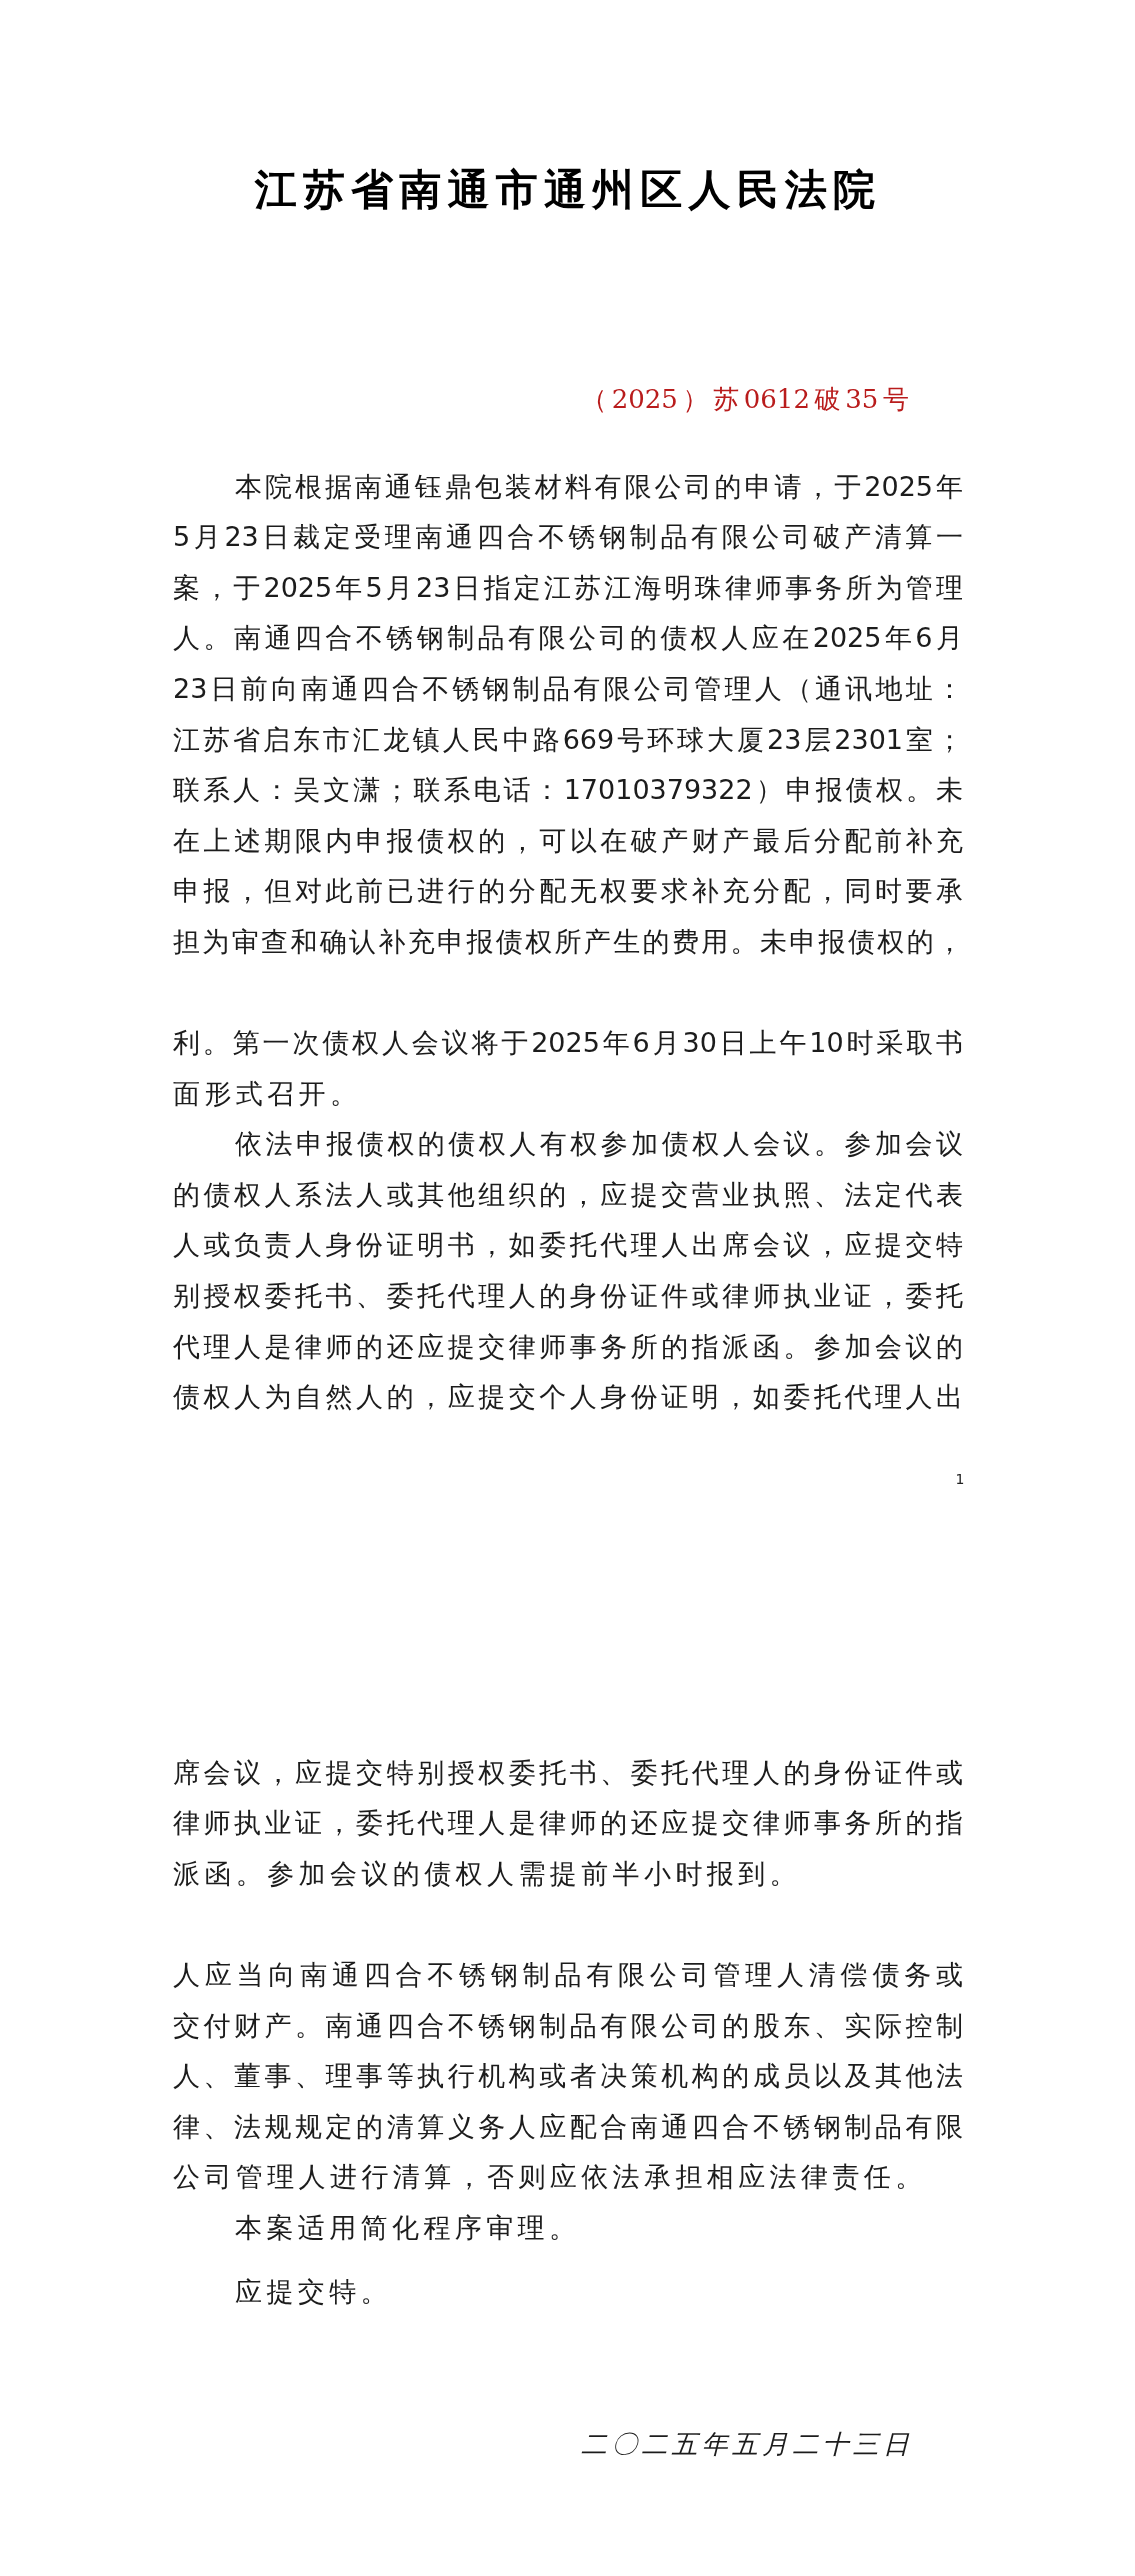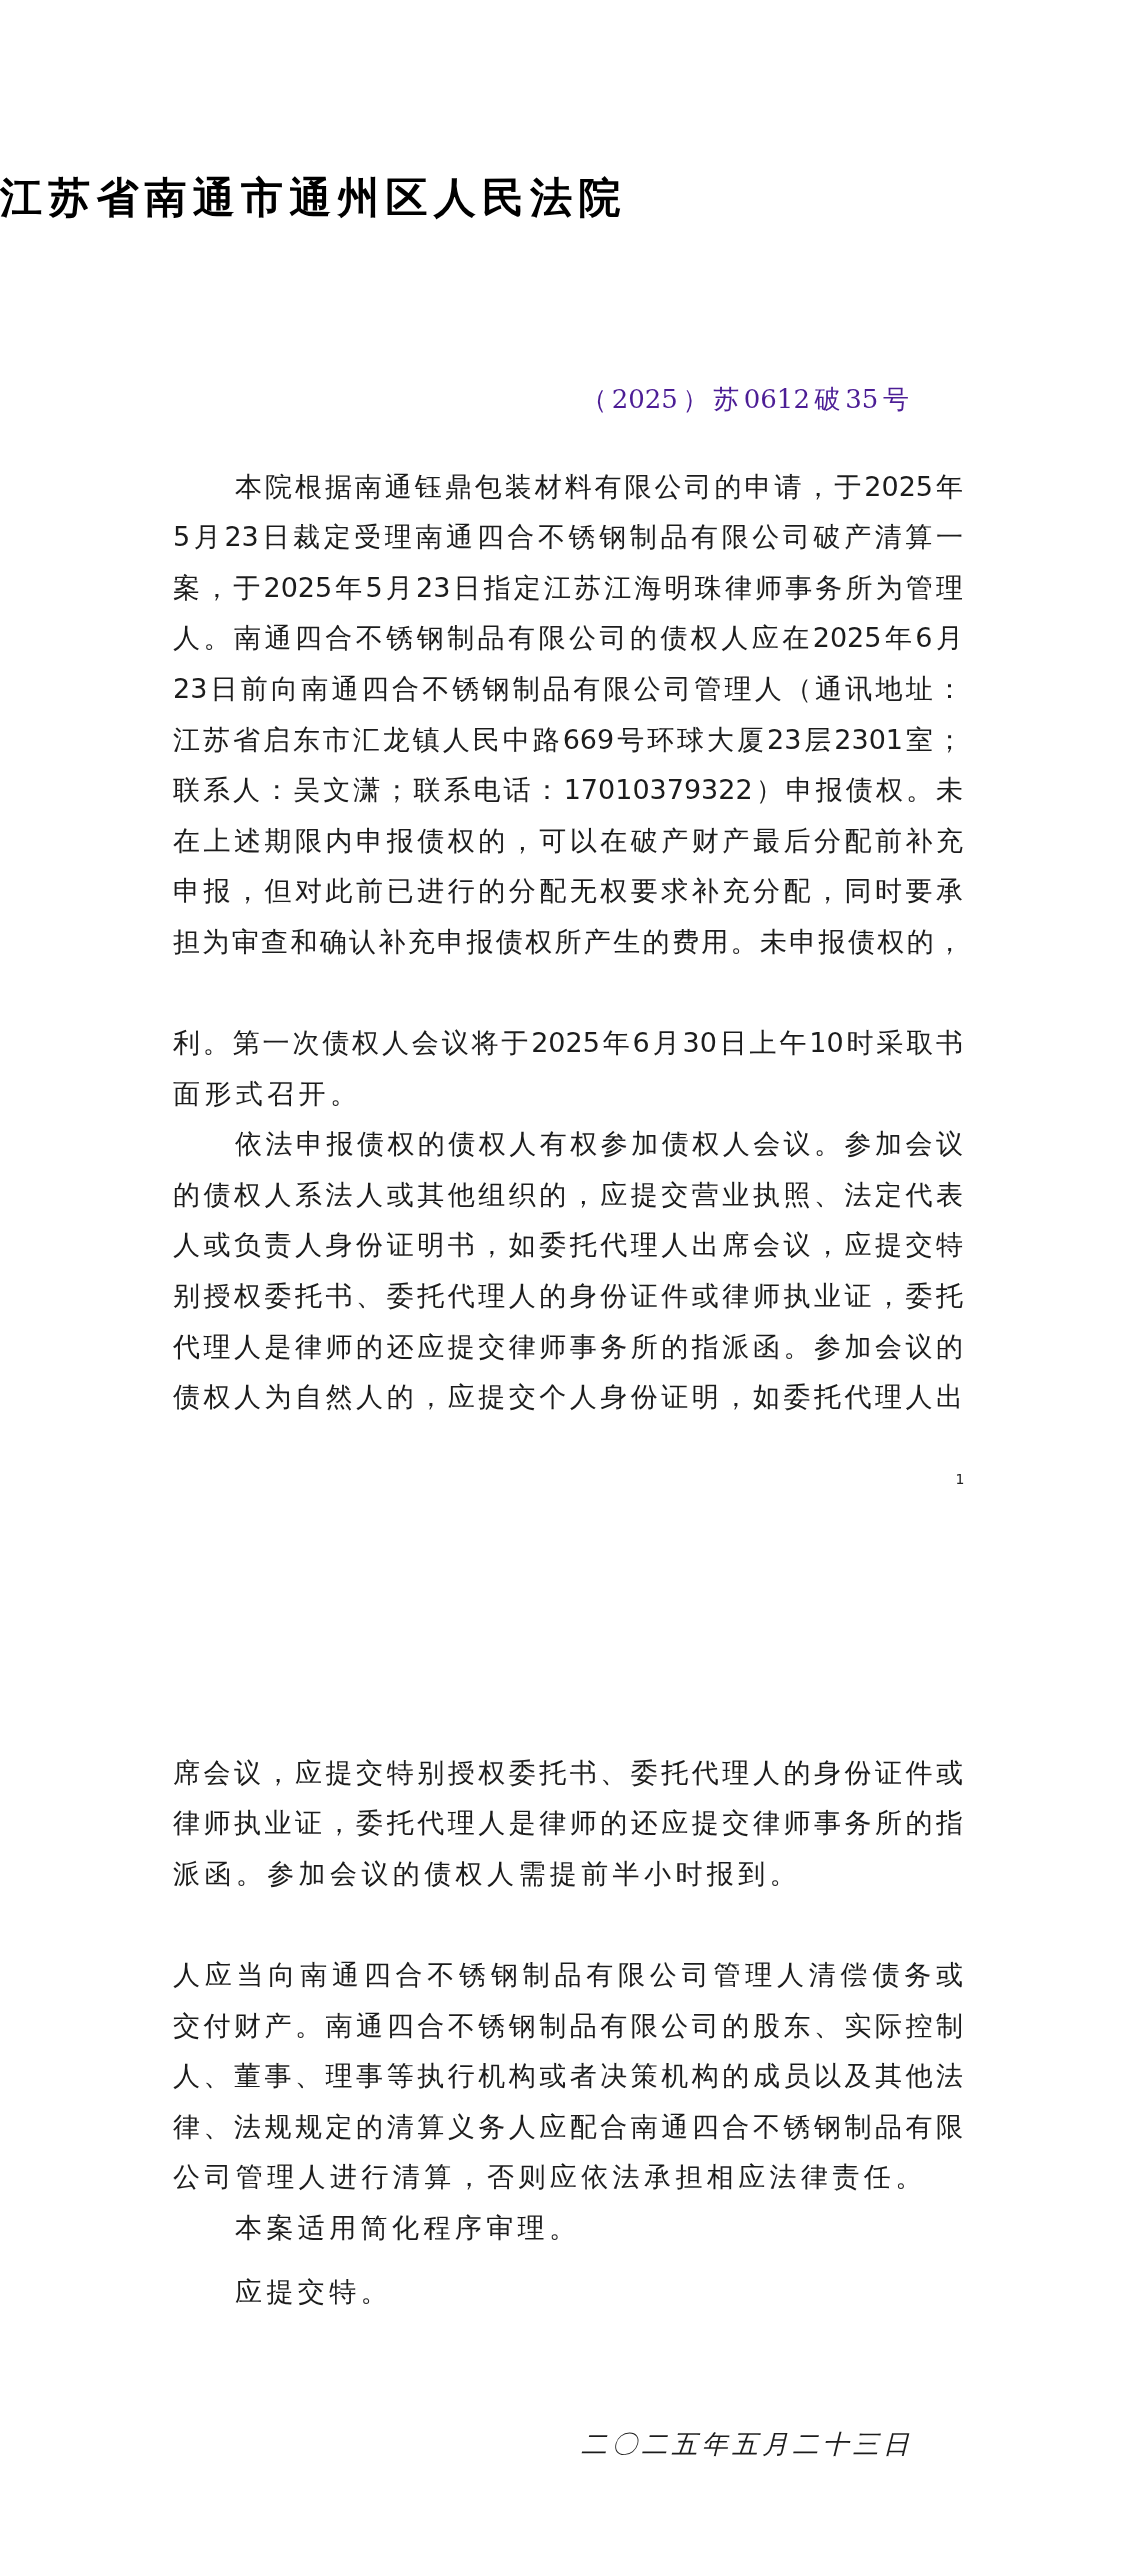--- a/index.html
+++ b/index.html
@@ -21,24 +21,24 @@
     width: 1136px;
     background: #ffffff;
   }
   #page-1 { top: 0; height: 1562px; }
   #page-2 { top: 1562px; height: 1014px; text-decoration: underline; }
 
   .title {
     position: absolute;
     left: 0;
     width: 1136px;
-    top: 173px;
+    top: 165px;
     height: 50px;
     line-height: 50px;
-    text-align: left;
+    text-align: center;
     font-size: 42px;
     font-weight: bold;
     letter-spacing: 6.2px;
     color: #000;
     font-family: "DejaVu Serif", "Liberation Serif", serif;
   }
   .subtitle {
     position: absolute;
     left: 0;
     width: 1136px;
@@ -56,21 +56,21 @@
   .case-number {
     position: absolute;
     left: 581px;
     width: 328px;
     top: 382px;
     height: 35px;
     line-height: 35px;
     font-size: 26px;
     text-align: justify;
     text-align-last: justify;
-    color: #4c1d95;
+    color: #b91c1c;
   }
 
   .line {
     position: absolute;
     left: 173px;
     width: 790px;
     height: 39px;
     line-height: 39px;
     font-size: 27px;
     white-space: nowrap;

